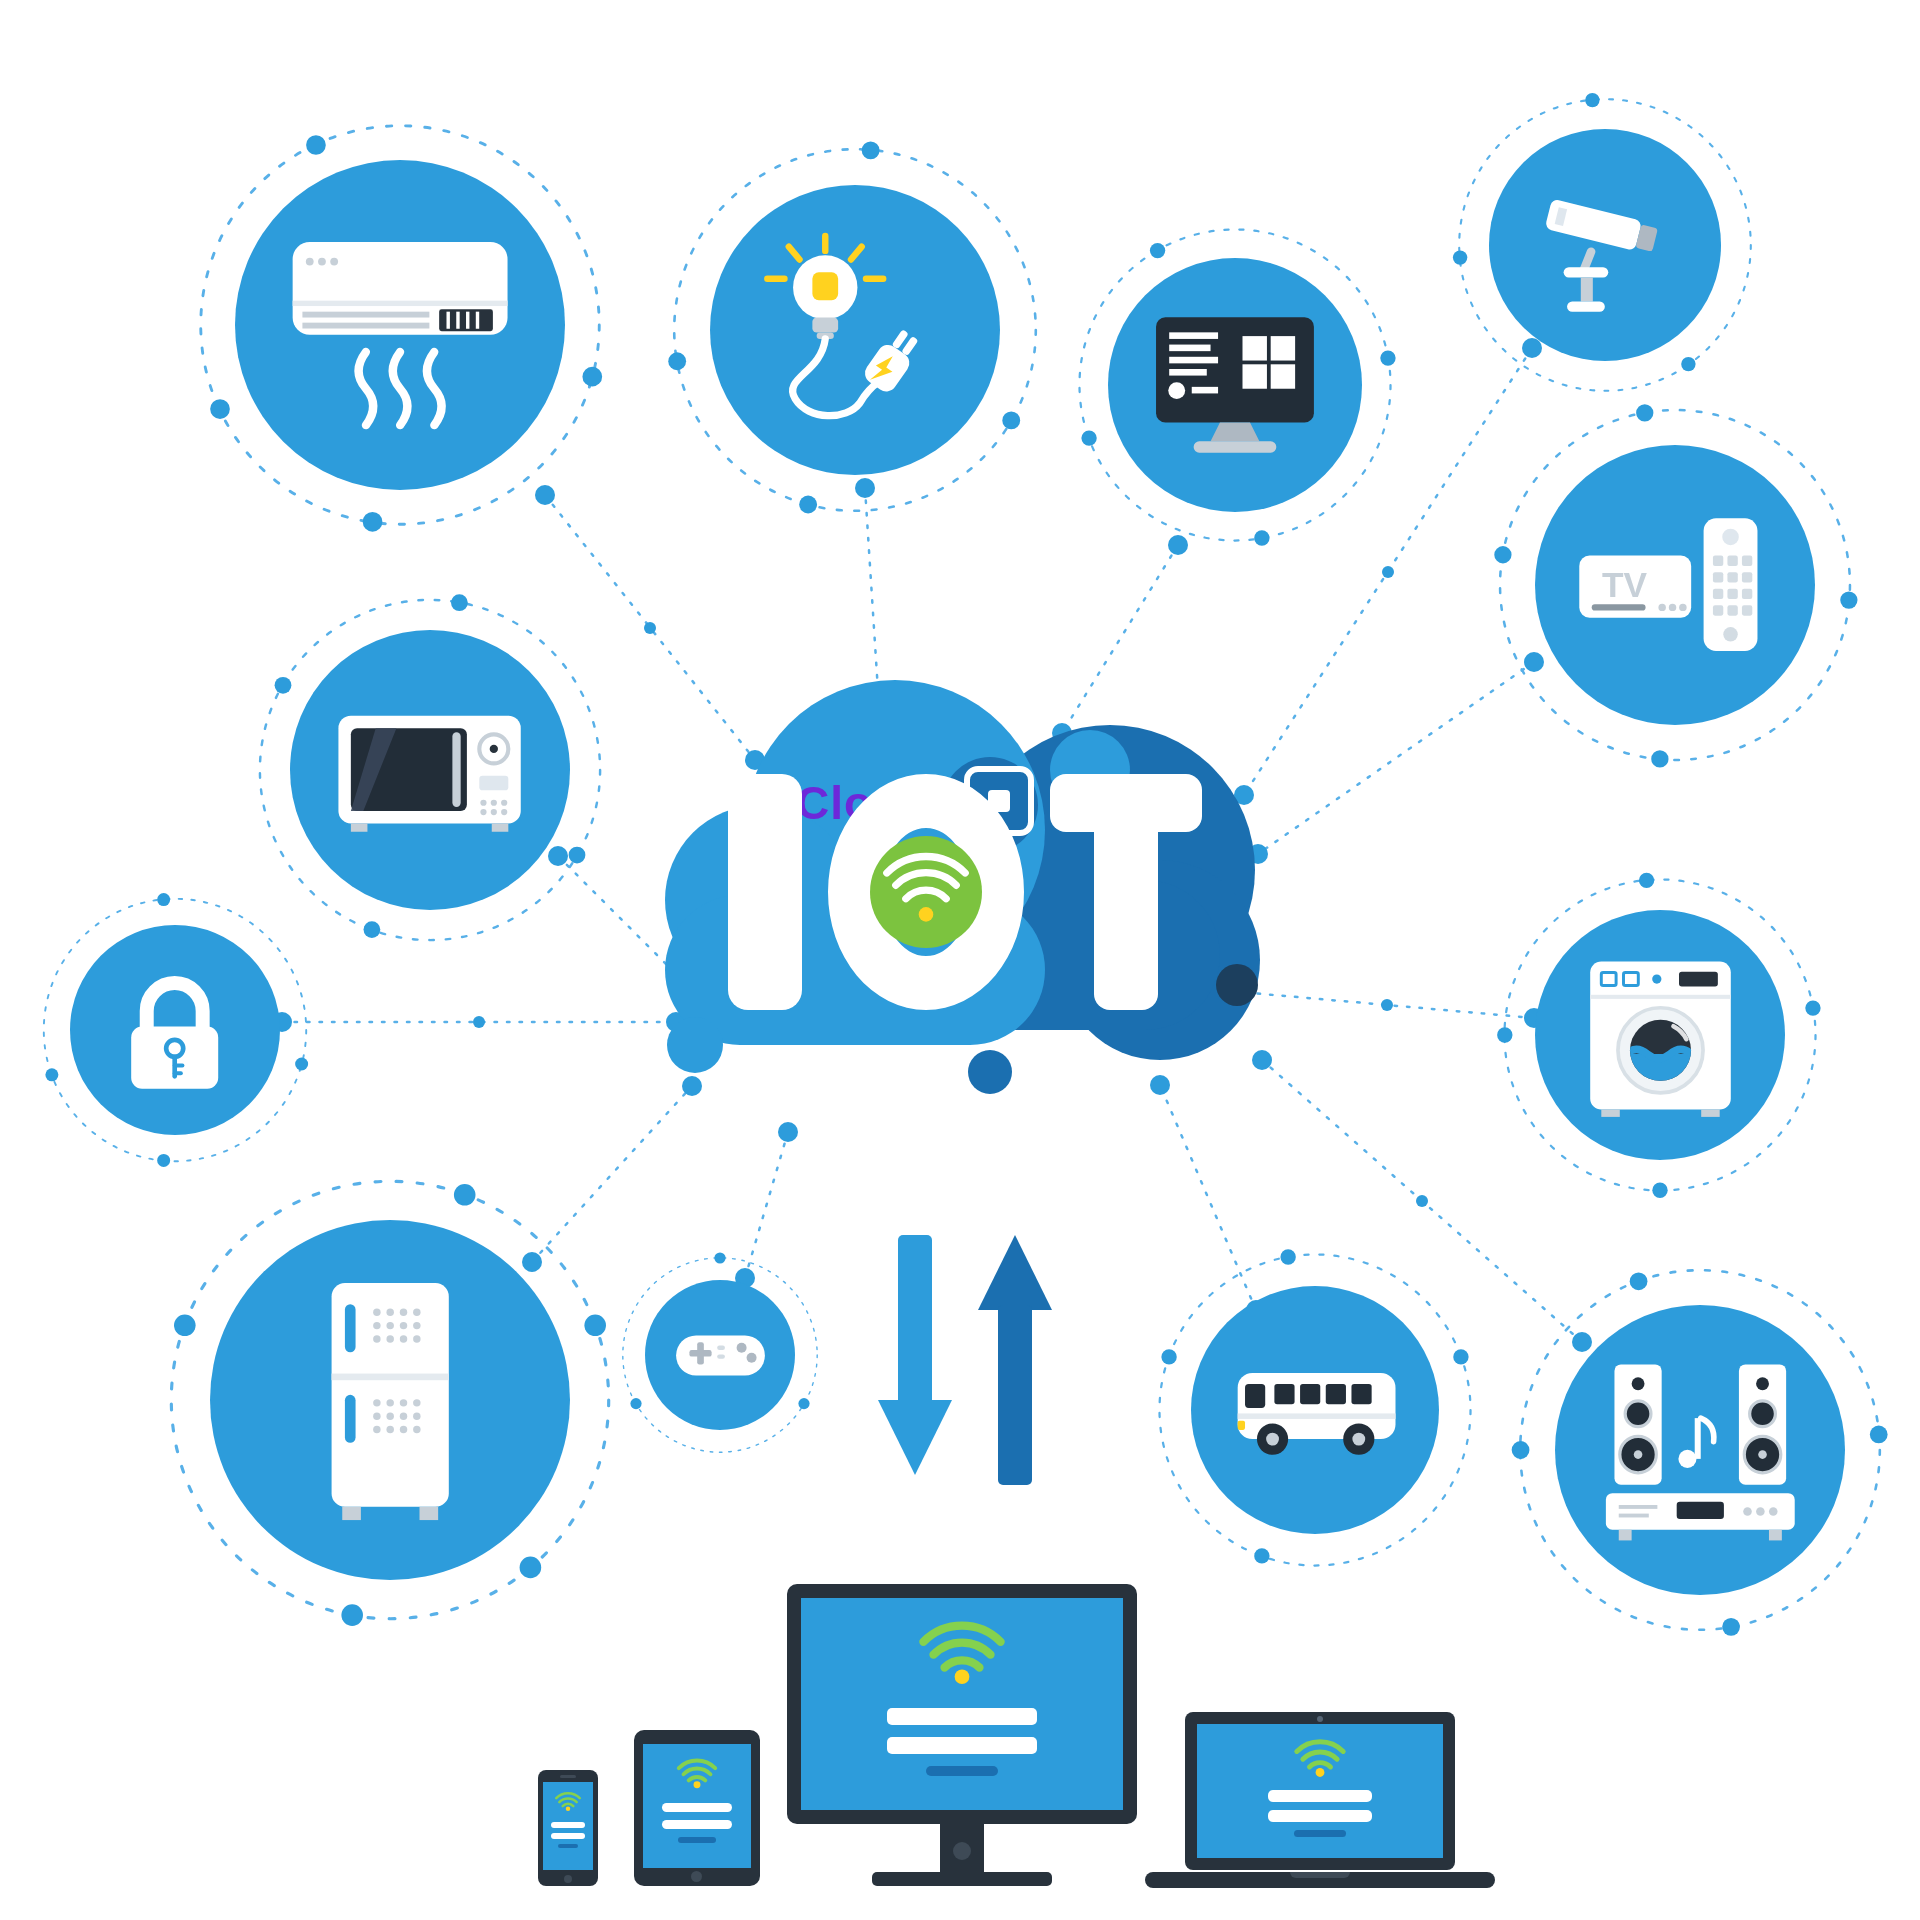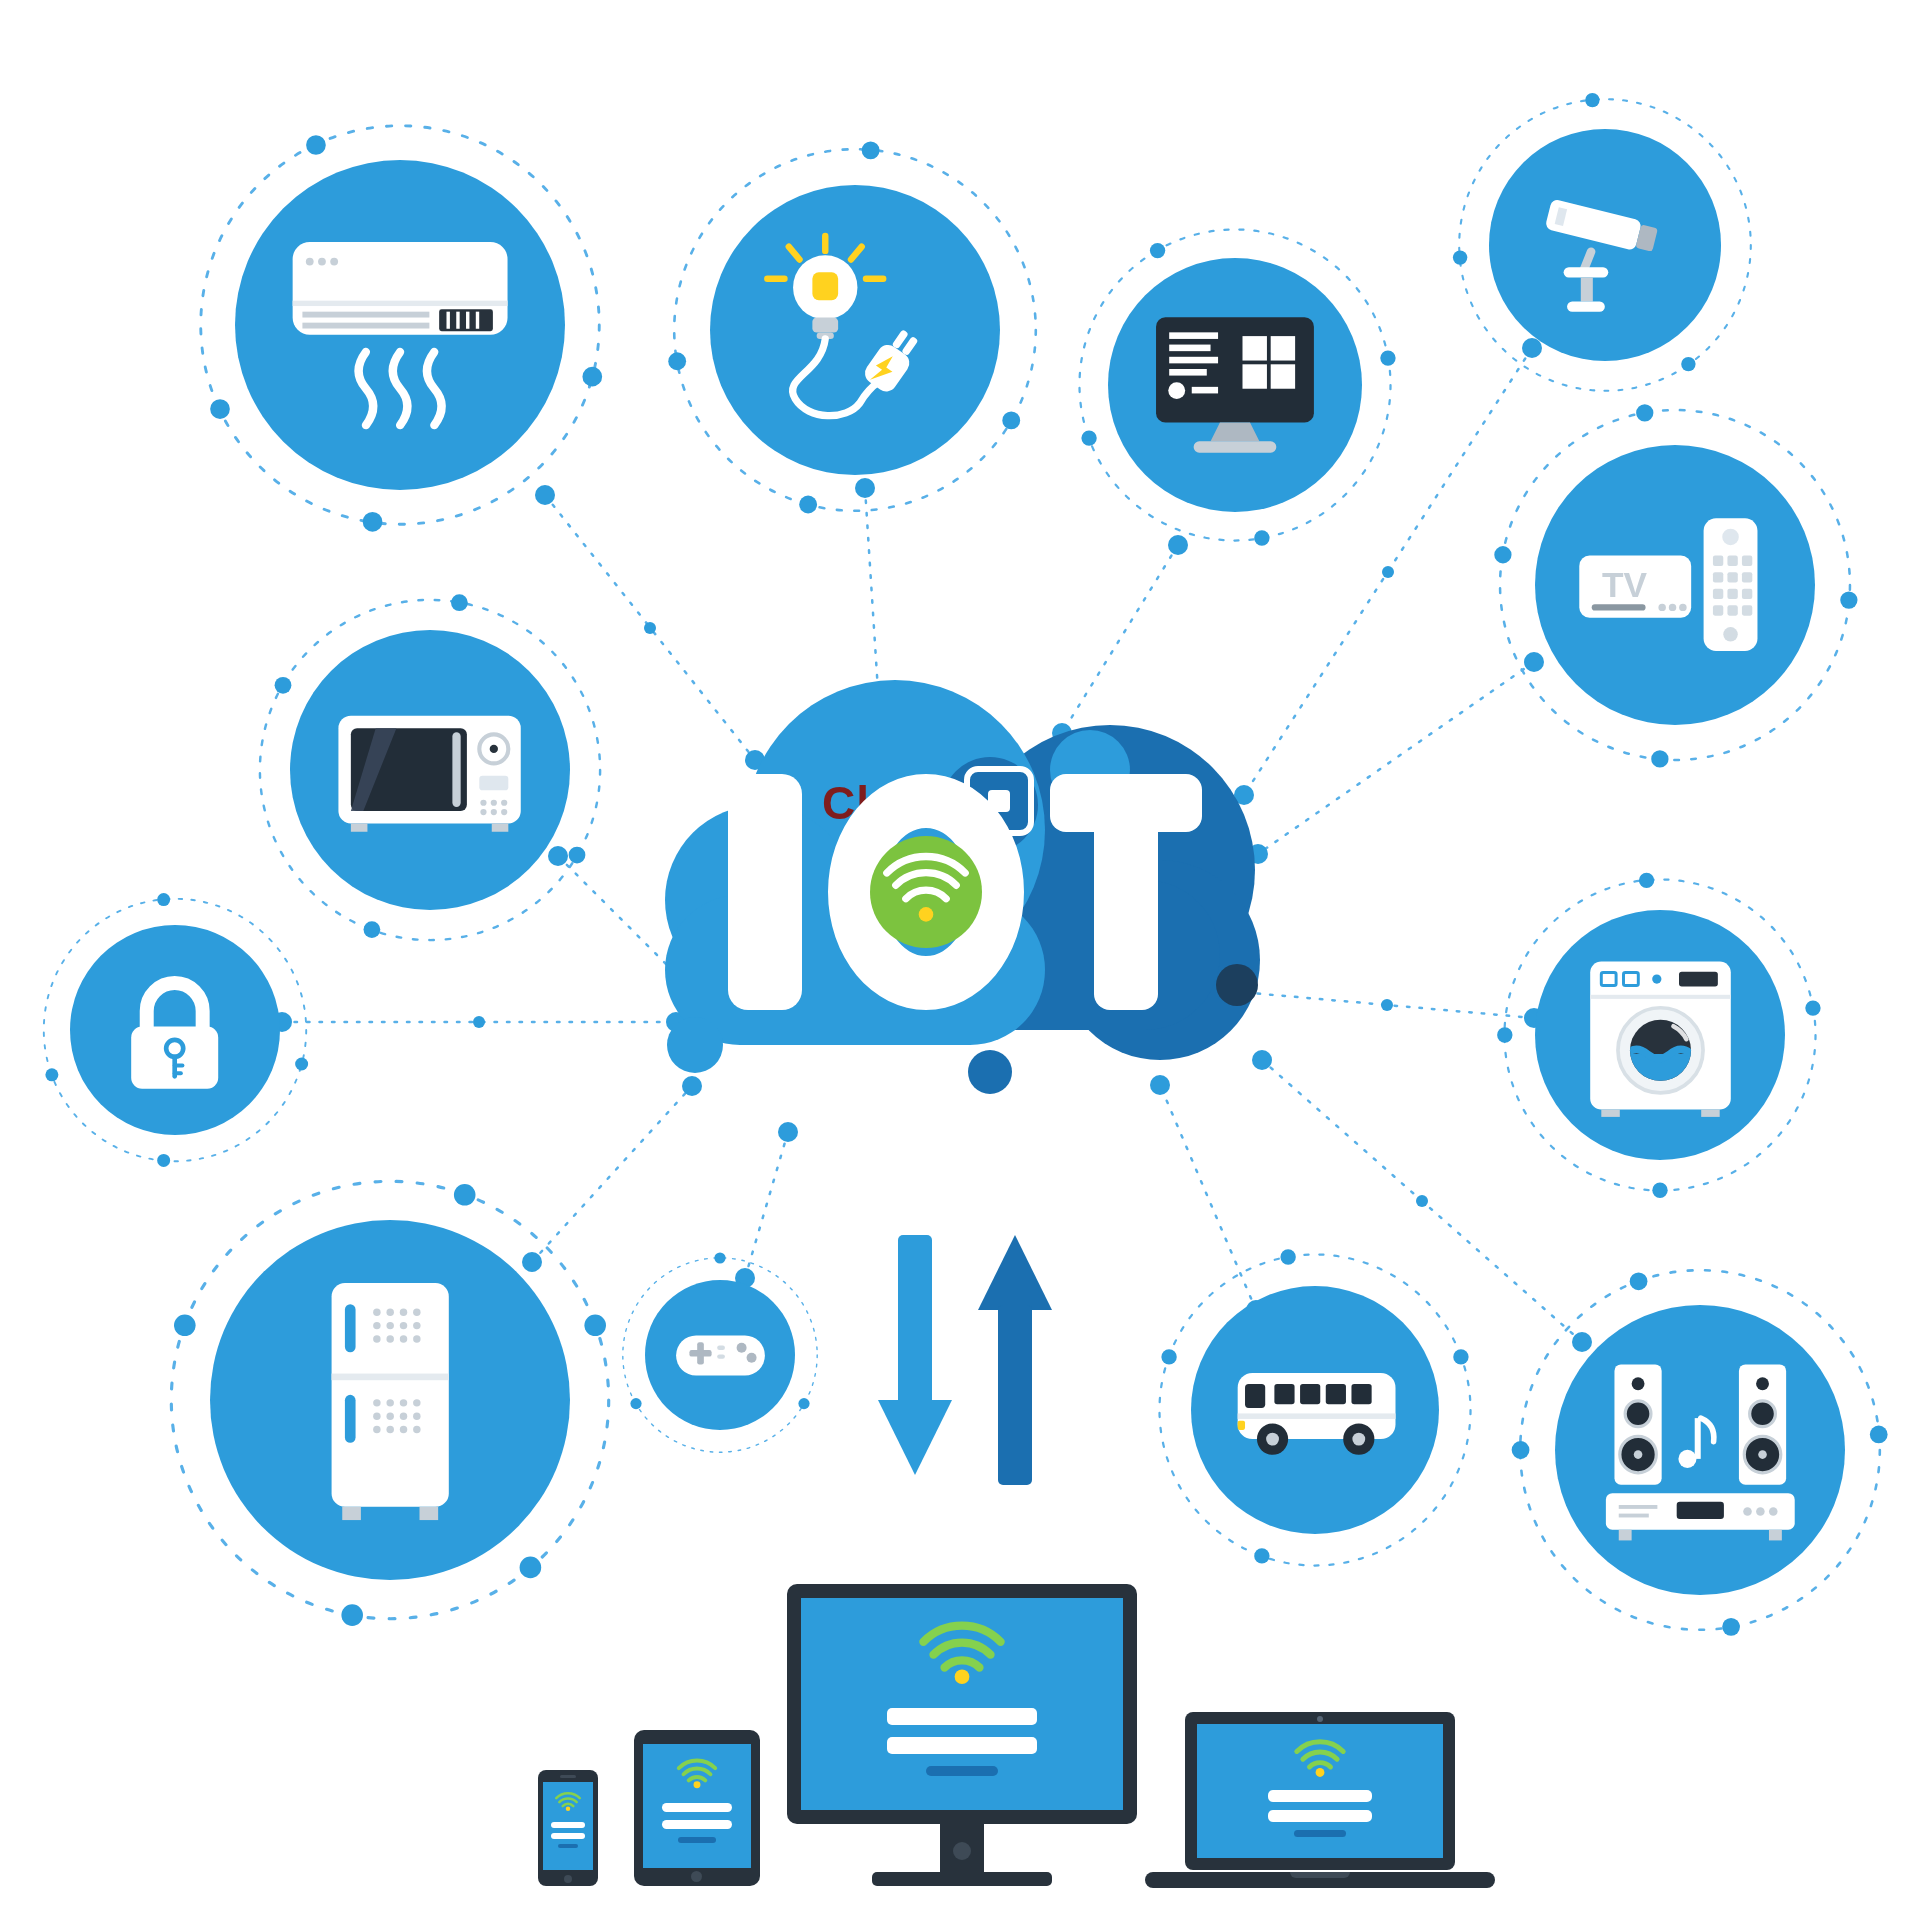--- a/index.html
+++ b/index.html
@@ -13,21 +13,21 @@
   .node{position:absolute;transform:translate(-50%,-50%);}
   .ring{position:absolute;inset:0;width:100%;height:100%;overflow:visible;}
   .rc{fill:none;stroke:#58B0E8;stroke-width:.7;stroke-dasharray:1.3 3.4;stroke-linecap:round;}
   .rd{fill:#2D9CDB;}
   .bubble{position:absolute;left:50%;top:50%;transform:translate(-50%,-50%);background:#2D9CDB;
           border-radius:50%;display:flex;align-items:center;justify-content:center;}
   .icon{width:74%;height:74%;}
   
   .cloud{position:absolute;left:640px;top:700px;width:640px;height:420px;}
   .cloudsvg{position:absolute;inset:0;width:100%;height:100%;overflow:visible;}
-  .cloud-label{position:absolute;left:182px;top:76px;color:#7f1d1d;font-size:46px;font-weight:bold;letter-spacing:1px;}
+  .cloud-label{position:absolute;left:156px;top:76px;color:#6d28d9;font-size:46px;font-weight:bold;letter-spacing:1px;}
   .chip{position:absolute;left:324px;top:66px;width:58px;height:58px;border:6px solid #fff;border-radius:14px;
         display:flex;align-items:center;justify-content:center;}
   .chip-inner{width:22px;height:22px;background:#fff;border-radius:4px;}
   .iot-row{position:absolute;left:88px;top:72px;display:flex;align-items:flex-end;height:238px;}
   .iot-i{width:74px;height:236px;background:#fff;border-radius:20px;margin-right:26px;}
   .iot-o{position:relative;width:196px;height:236px;border:54px solid #fff;border-radius:50%;
          box-sizing:border-box;margin-right:26px;}
   .wifi-badge{position:absolute;left:50%;top:50%;transform:translate(-50%,-50%);width:112px;height:112px;}
   .iot-t{position:relative;width:152px;height:236px;}
   .iot-t .bar{position:absolute;left:0;top:0;width:152px;height:58px;background:#fff;border-radius:16px;}

